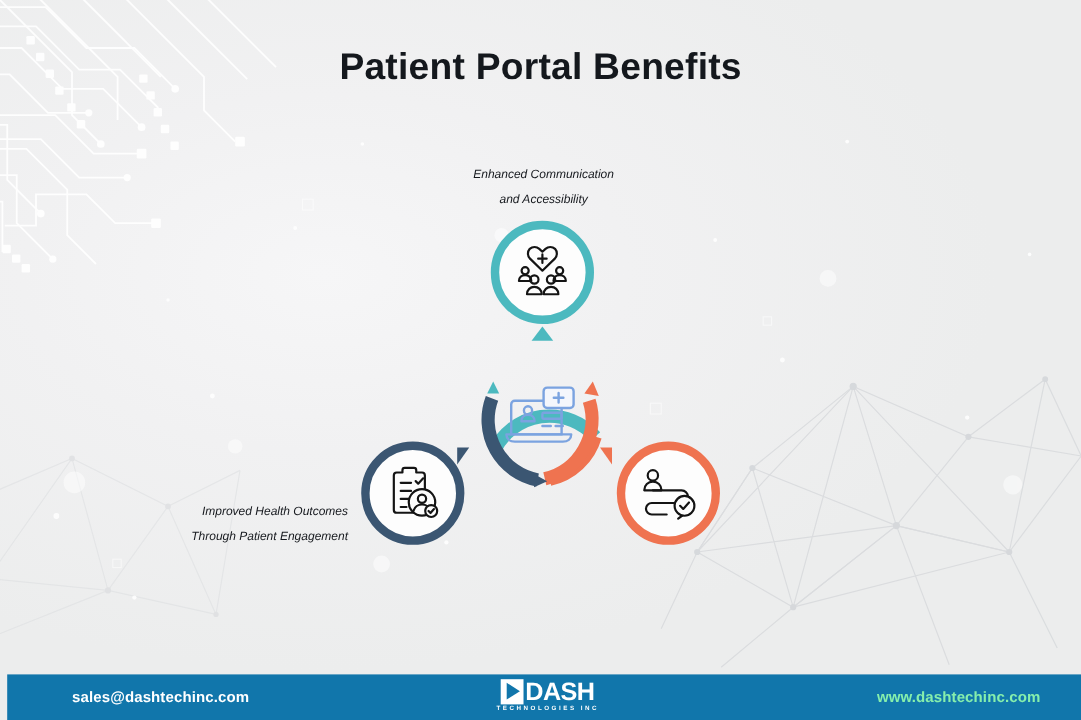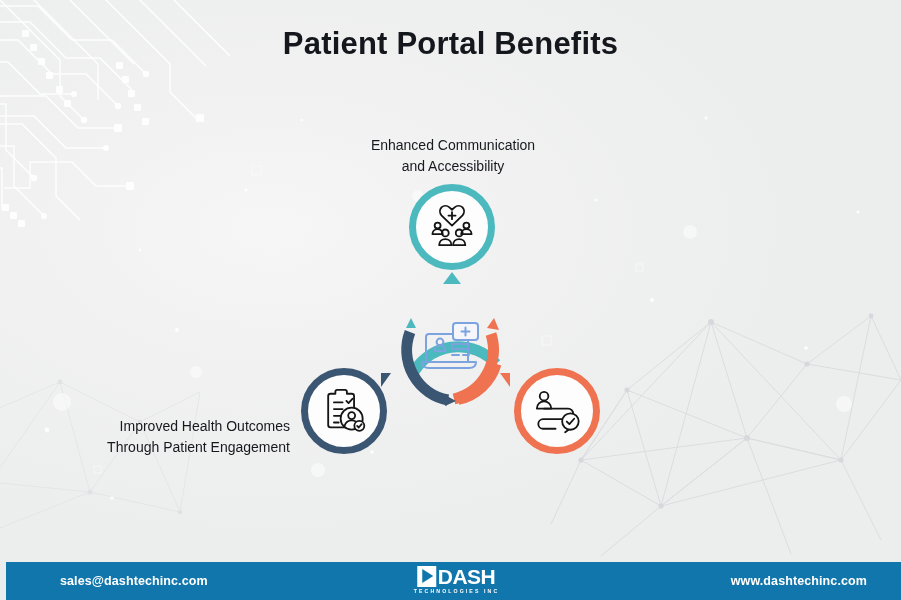--- a/index.html
+++ b/index.html
@@ -30,21 +30,21 @@
   }
   #circuit-deco { left: 0; top: 0; width: 260px; height: 230px; opacity: .95; }
   #poly-deco { right: 0; bottom: 40px; width: 360px; height: 250px; opacity: .75; }
   #poly-deco-left { left: 0; bottom: 38px; width: 220px; height: 190px; opacity: .55; }
   #sparkle-deco { left: 0; top: 0; width: 901px; height: 560px; }
 
   
   #page-title {
     position: absolute;
     left: 0;
-    top: 26px;
+    top: 38px;
     width: 901px;
     text-align: center;
     font-size: 31px;
     font-weight: bold;
     letter-spacing: .2px;
     color: #14181d;
   }
 
   
   #hub { position: absolute; left: 386px; top: 284px; width: 130px; height: 130px; }
@@ -87,24 +87,25 @@
   }
   #arrow-right {
     left: 500px; top: 373px;
     border-left: 10px solid transparent;
     border-top: 14px solid #ef7350;
   }
 
   
   .node-label {
     position: absolute;
-    font-size: 14px;
+    font-size: 10px;
     line-height: 21px;
     color: #16191e;
     white-space: pre-line;
+    font-style: italic;
   }
   #label-top { left: 303px; top: 135px; width: 300px; text-align: center; }
   #label-left { left: 20px; top: 416px; width: 270px; text-align: right; }
   #label-right { left: 610px; top: 394px; width: 280px; text-align: left; }
 
   
   #footer {
     position: absolute;
     left: 6px; bottom: 0;
     width: 901px;
@@ -119,21 +120,21 @@
     font-size: 12.5px;
     font-weight: bold;
     color: #ffffff;
     letter-spacing: .1px;
   }
   #footer-website {
     position: absolute;
     right: 40px;
     font-size: 12.5px;
     font-weight: bold;
-    color: #ffffff;
+    color: #86efac;
     letter-spacing: .1px;
   }
   #footer-logo {
     position: absolute;
     left: 50%;
     transform: translateX(-50%);
     top: 4px;
     display: flex;
     flex-direction: column;
     align-items: center;

